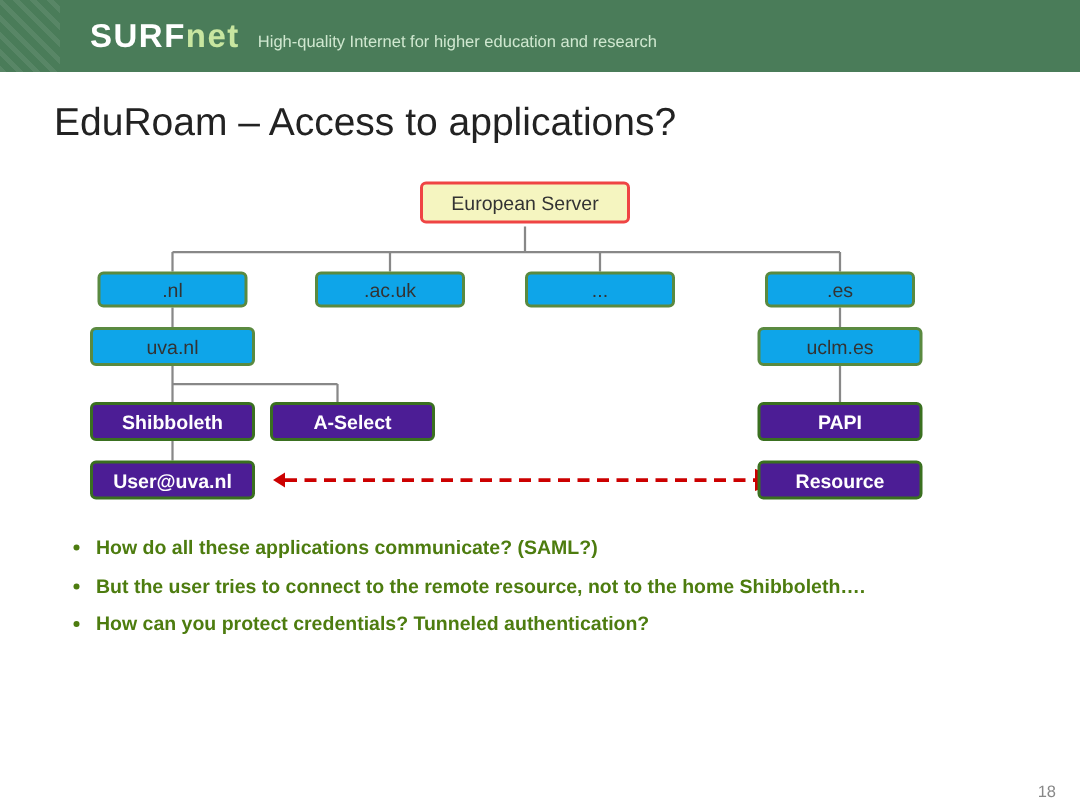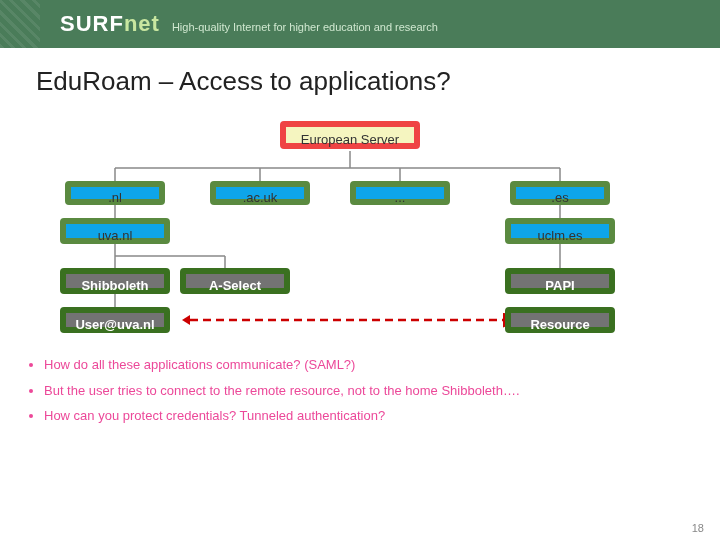--- a/index.html
+++ b/index.html
@@ -48,34 +48,34 @@
 
     
     .diagram {
       position: relative;
       width: 640px;
       margin: 0 auto;
     }
 
     
     .node {
-      border: 6px solid #ef4444;
+      border: 2px solid #ef4444;
       background: #f5f5c0;
       border-radius: 4px;
       text-align: center;
       font-size: 13px;
       color: #333;
       position: absolute;
     }
     .node.green {
       background: #0ea5e9;
       border-color: #5a8a40;
     }
     .node.dark-green {
-      background: #737373;
+      background: #4c1d95;
       border-color: #3a7020;
       color: #fff;
       font-weight: bold;
     }
 
     
     .diagram-svg {
       position: absolute;
       top: 0; left: 0;
       width: 100%; height: 100%;
@@ -83,23 +83,25 @@
     }
 
     
     .bullets {
       margin-top: 12px;
       padding-left: 8px;
     }
     .bullets li {
       list-style: disc;
       font-size: 13px;
-      color: #ec4899;
+      color: #4d7c0f;
       margin-bottom: 6px;
+      margin-left: 20px;
       line-height: 1.5;
+      font-weight: bold;
     }
 
     
     .page-num {
       position: absolute;
       bottom: 6px;
       right: 16px;
       font-size: 11px;
       color: #888;
     }

